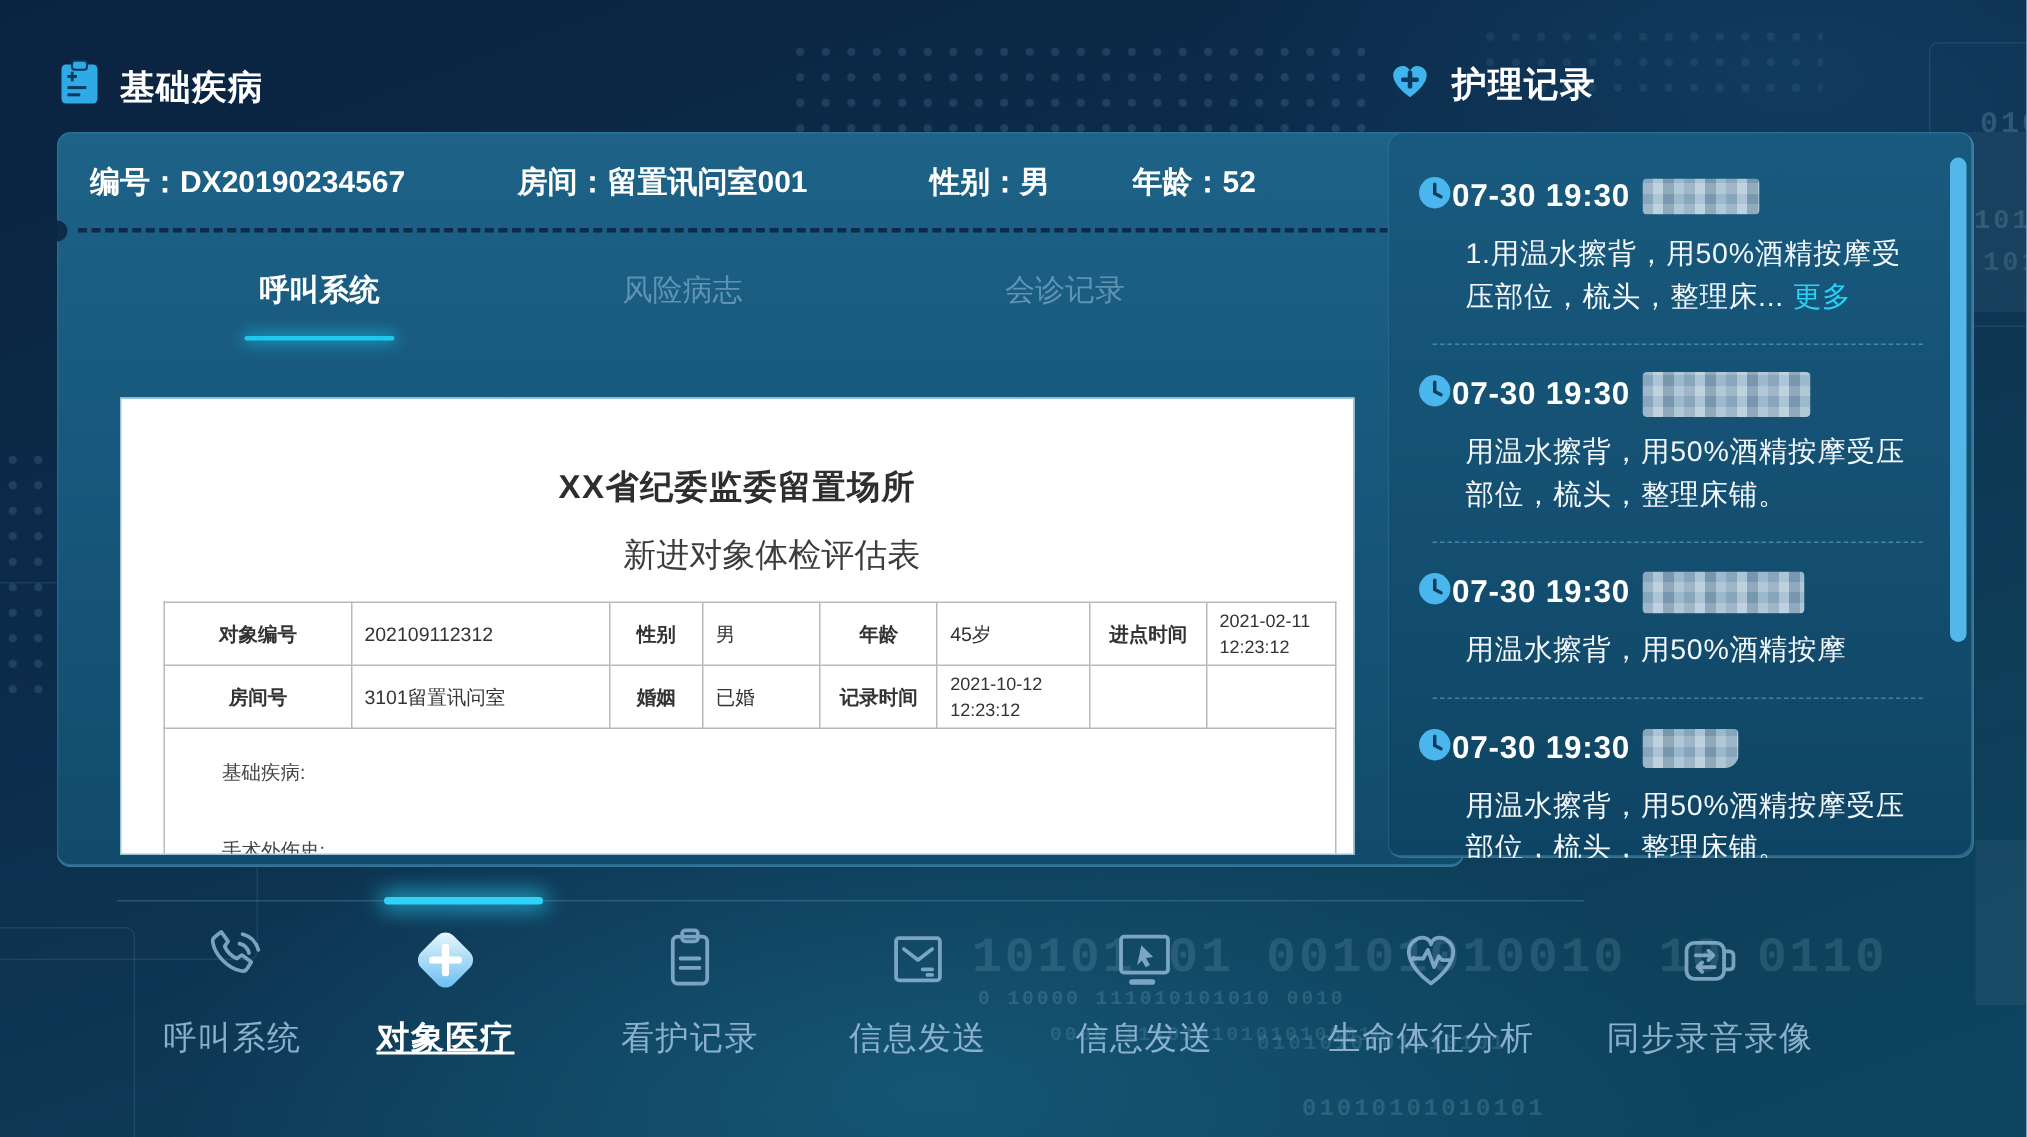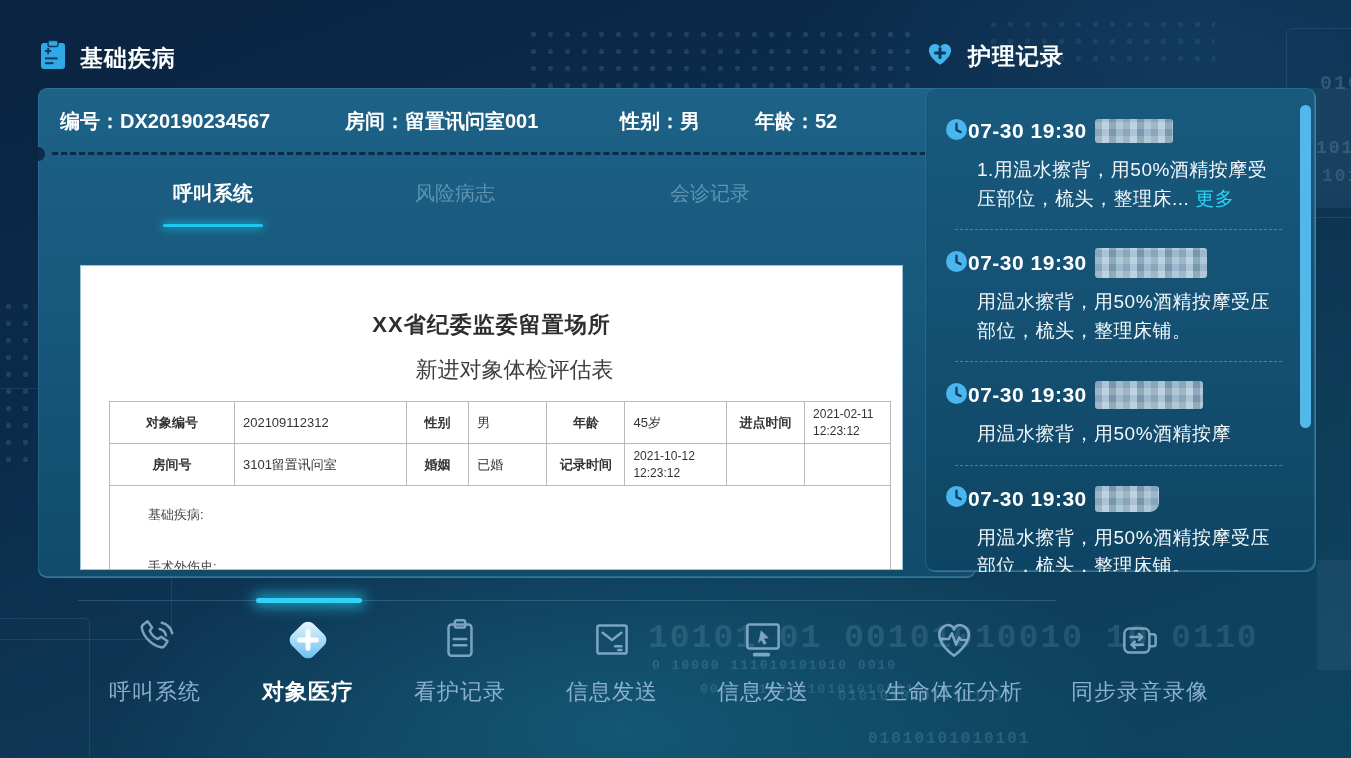--- a/index.html
+++ b/index.html
@@ -90,21 +90,21 @@
   .rec-more { color:#29d2f5; cursor:pointer; text-decoration:none; }
   .rec-div { margin:16px 0 18px 10px; border-top:1px dashed rgba(120,205,240,0.45); }
   
   .nav-divider { position:absolute; left:78px; top:600px; width:978px; height:1px; background:rgba(110,170,205,0.28); }
   .nav-indicator { position:absolute; left:256px; top:598px; width:106px; height:5px; border-radius:3px; background:#2ed3f7; box-shadow:0 0 14px 3px rgba(46,211,247,0.75); }
   .nav-item { position:absolute; top:615px; width:180px; text-align:center; cursor:pointer; color:#8ab0cd; }
   .nav-item .nicon { height:52px; display:flex; align-items:flex-start; justify-content:center; }
   .nav-item .nlabel { margin-top:10px; font-size:22px; letter-spacing:1px; white-space:nowrap; }
   .nav-item.active { color:#fff; }
   .nav-item.active .nlabel { font-weight:bold; }
-  .n0{left:65px;} .n1{left:218px;} .n2{left:370px;} .n3{left:522px;} .n4{left:673px;} .n5{left:864px;} .n6{left:1050px;}
+  .n0{left:65px;} .n1{left:207px;text-decoration:underline;} .n2{left:370px;} .n3{left:522px;} .n4{left:673px;} .n5{left:864px;} .n6{left:1050px;}
   .ico { stroke:#93b9d6; stroke-width:2.4; fill:none; stroke-linecap:round; stroke-linejoin:round; opacity:.82; }
 </style>
 </head>
 <body>
 
 <div class="dots a"></div>
 <div class="dots b"></div>
 <div class="dots c"></div>
 <div class="ghost-rect gr1"></div>
 <div class="ghost-rect gr2"></div>

